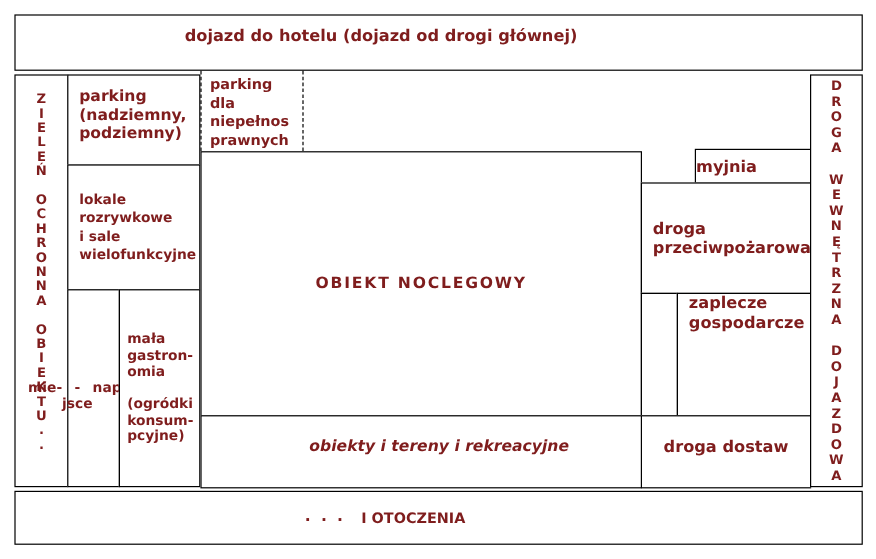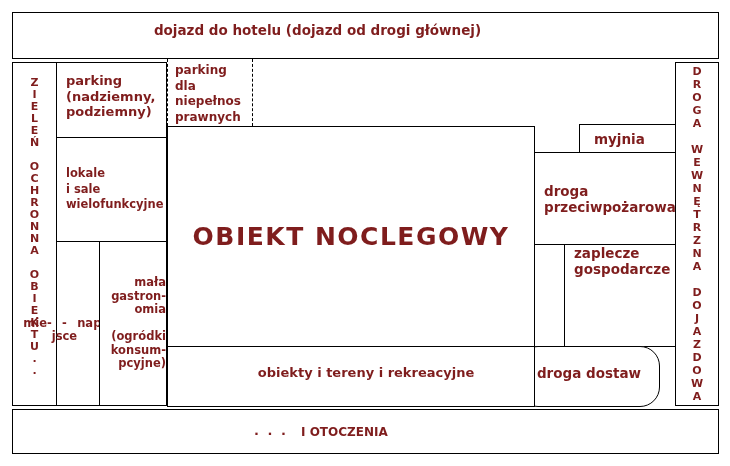--- a/index.html
+++ b/index.html
@@ -31,55 +31,55 @@
     display:flex; flex-direction:column; justify-content:center;
     padding-left:9px; font-size:11.5px; }
   .b-lokale > div { height:15.5px; line-height:15.5px; }
   .b-miejsce { left:56px; top:241px; width:44px; height:165px;
     display:flex; flex-direction:row; justify-content:center; align-items:center;
     font-size:11.5px; }
   .b-miejsce > div { height:13.5px; line-height:13.5px; text-align:center; }
   .b-mala { left:99px; top:241px; width:68px; height:165px;
     display:flex; flex-direction:column; justify-content:center;
     padding-left:6px; font-size:11.5px; }
-  .b-mala > div { height:13.5px; line-height:13.5px;text-align:right; }
+  .b-mala > div { height:13.5px; line-height:13.5px; }
 
   
   .b-dashed { left:167px; top:59px; width:86px; height:67px;
     border:none; border-left:1px dashed #000; border-right:1px dashed #000;
     background:transparent; padding:4px 0 0 7px; font-size:12px; }
   .b-dashed > div { height:15.5px; line-height:15.5px; }
 
   
   .b-central { left:167px; top:126px; width:368px; height:221px;
     display:flex; align-items:center; justify-content:center;
-    font-size:25px; letter-spacing:1.5px; }
+    font-size:13px; letter-spacing:1.5px; }
 
   
   .b-garaze { left:578px; top:58px; width:98px; height:31px;
     display:flex; align-items:center; justify-content:center; font-size:13.5px; }
   .b-myjnia { left:579px; top:124px; width:97px; height:29px;
-    display:flex; align-items:center; padding-left:14px; font-size:13.5px; }
+    display:flex; align-items:center; padding-left:0; font-size:13.5px; }
   .b-ppoz { left:534px; top:152px; width:164px; height:93px;
     display:flex; flex-direction:column; justify-content:center;
     padding-left:9px; font-size:13.5px; }
   .b-ppoz > div { height:16px; line-height:16px; }
   .b-narrow { left:534px; top:244px; width:31px; height:103px; }
   .b-zaplecze { left:564px; top:244px; width:112px; height:103px;
     display:flex; flex-direction:column; 
     padding-left:9px; font-size:13.5px; }
   .b-zaplecze > div { height:16px; line-height:16px; }
-  .b-dostaw { left:518px; top:346px; width:142px; height:61px;
+  .b-dostaw { left:534px; top:346px; width:142px; height:61px;
     display:flex; align-items:center; justify-content:center;
-    padding-bottom:8px; font-size:13.5px;border-radius:20px; }
+    padding-bottom:8px; font-size:13.5px; }
 
   
   .b-obiekty { left:167px; top:346px; width:368px; height:61px;
     display:flex; align-items:center; justify-content:center;
-    padding:0 0 8px 30px; font-size:13px; }
+    padding:0 0 8px 30px; font-size:13px;font-style:italic; }
   .banner-bottom { left:12px; top:409px; width:707px; height:45px; }
   .banner-bottom .dots  { position:absolute; left:241px; top:13px; font-size:13px; letter-spacing:2px; }
   .banner-bottom .blabel{ position:absolute; left:288px; top:15px; font-size:12px; }
 </style>
 </head>
 <body>
 
 <div id="canvas">
 
   <div class="box banner-top">
@@ -115,20 +115,21 @@
     </div>
 
   <div class="box b-parking">
       <div>parking</div>
       <div>(nadziemny,</div>
       <div>podziemny)</div>
     </div>
 
   <div class="box b-lokale">
       <div>lokale</div>
+      <div>rozrywkowe</div>
       <div>i sale</div>
       <div>wielofunkcyjne</div>
     </div>
 
   <div class="box b-miejsce">
       <div>mie-</div>
       <div>-jsce</div>
       <div></div>
       <div>na</div>
       <div></div>

